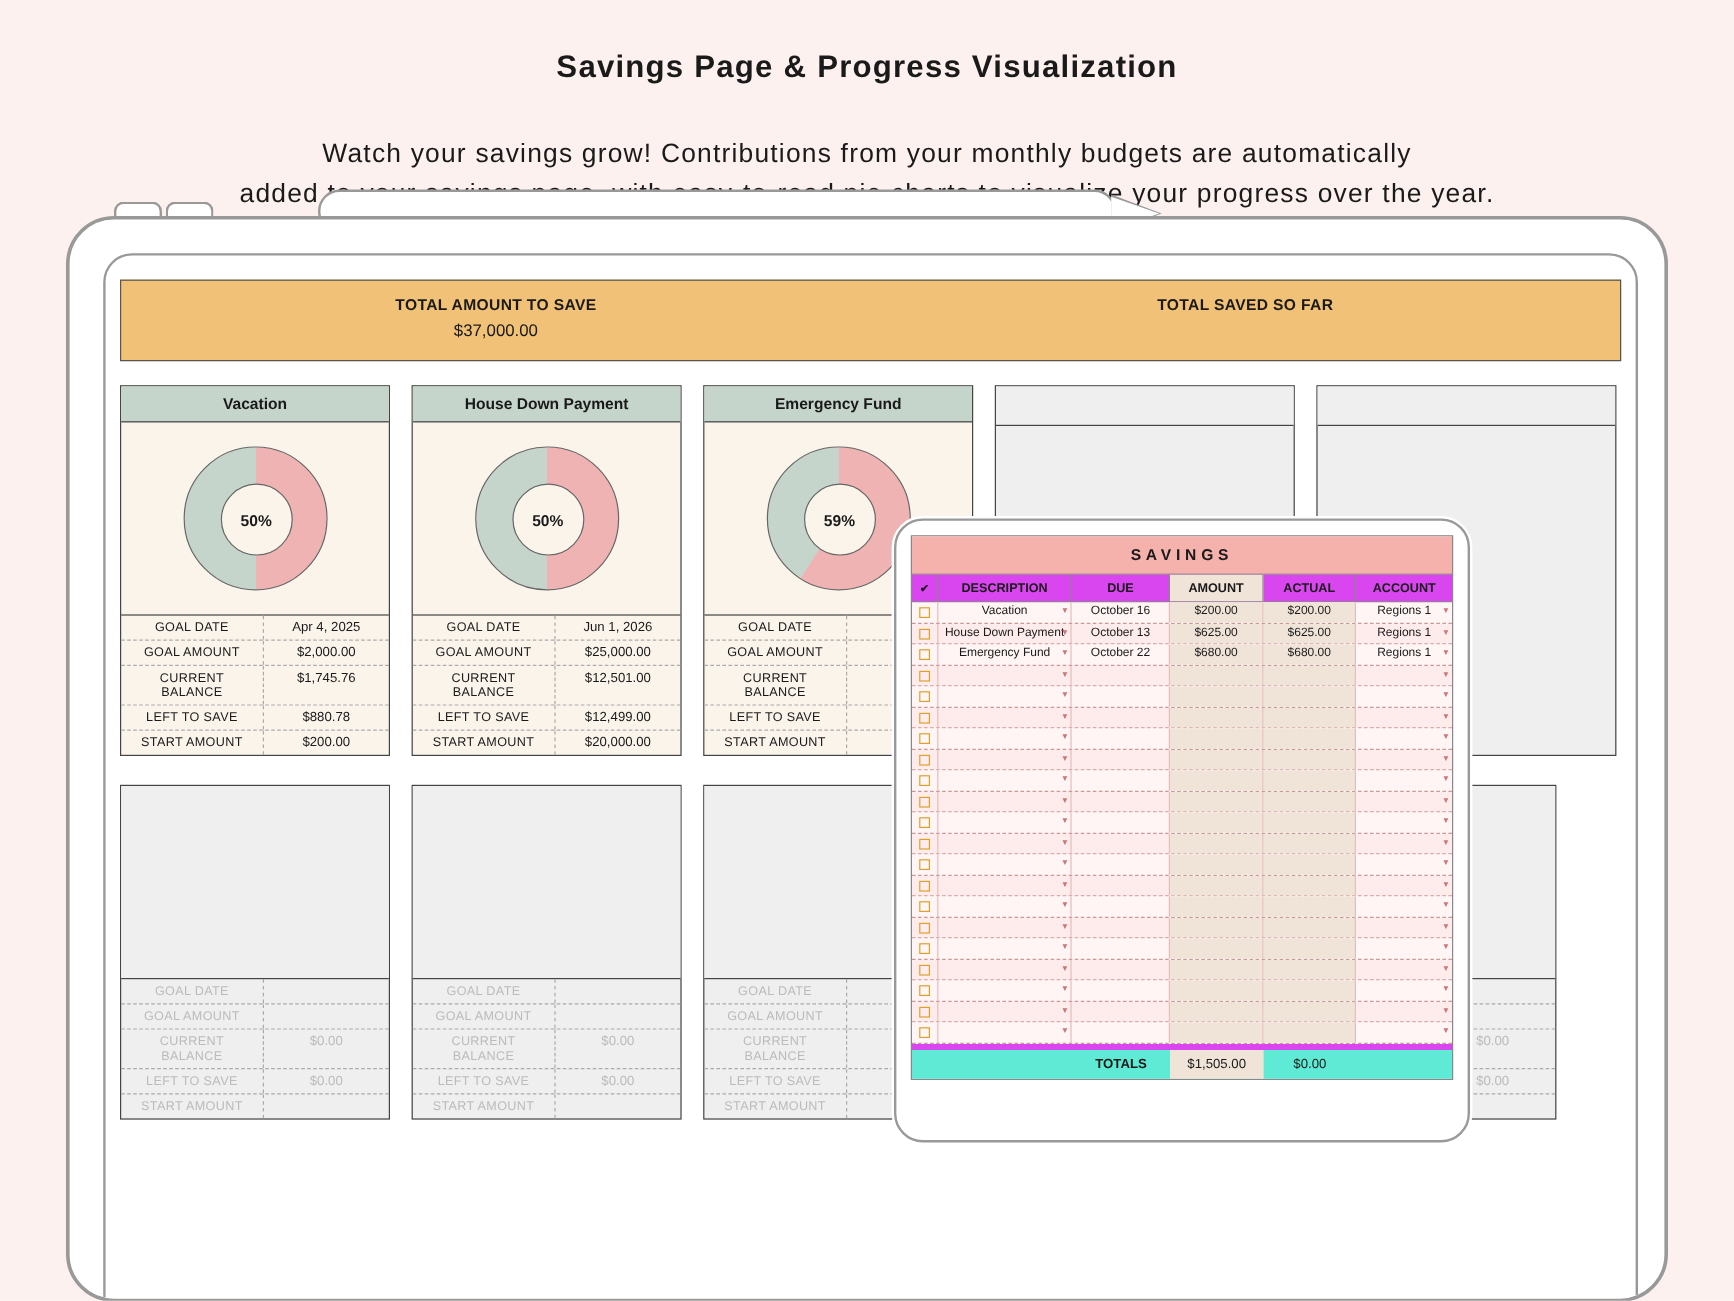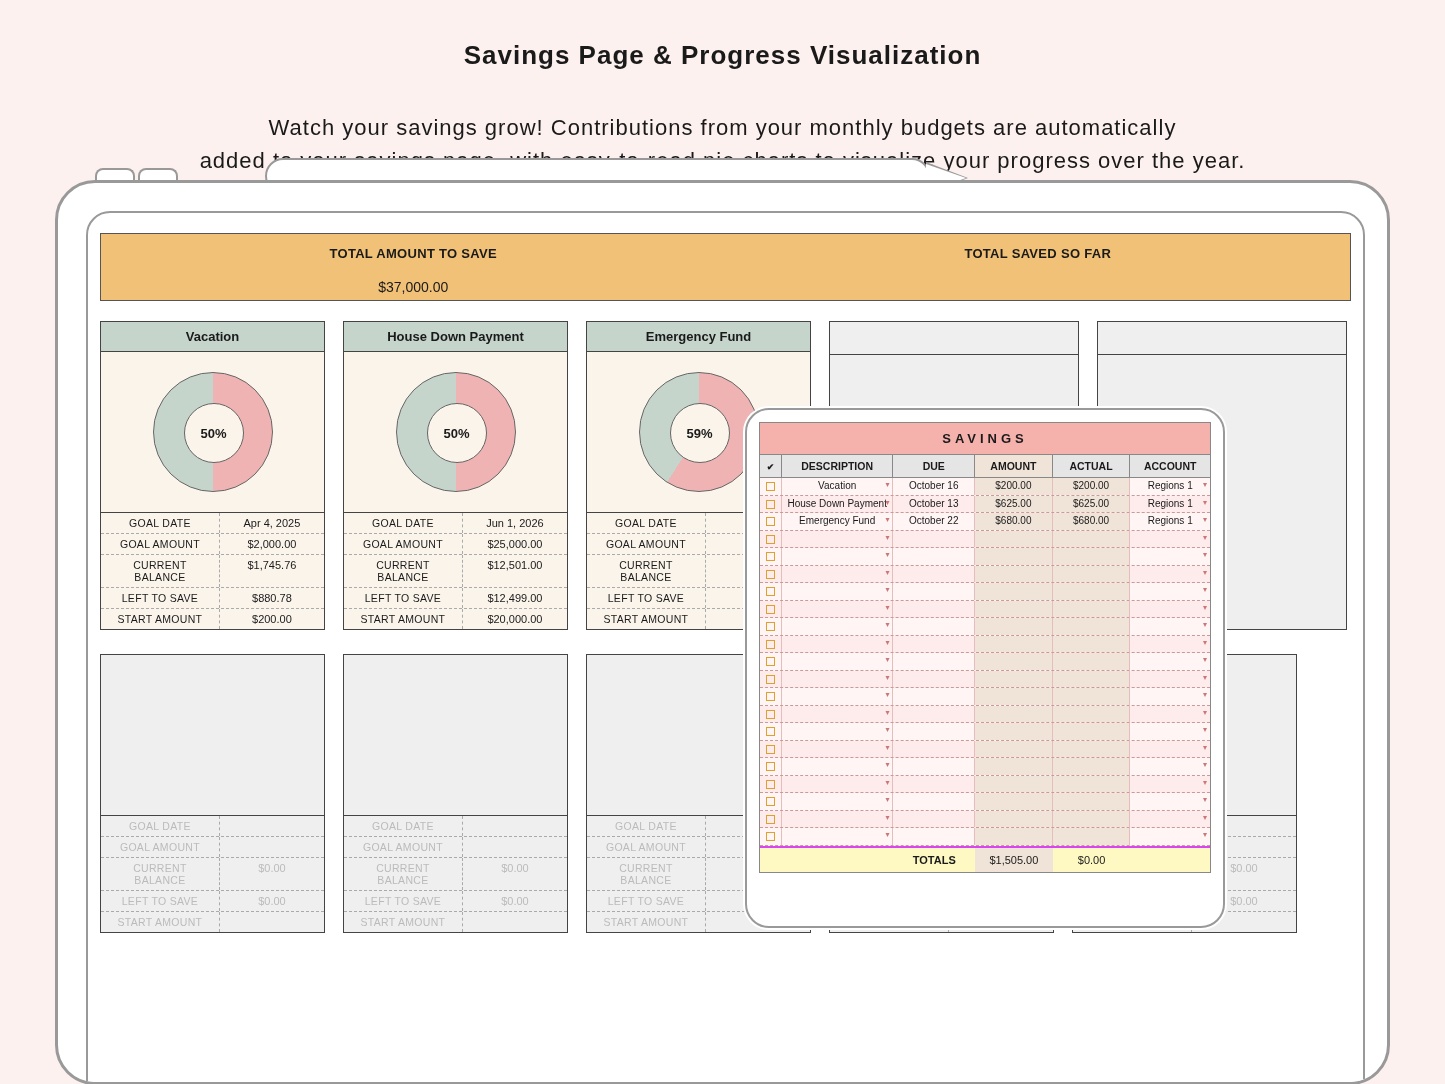--- a/index.html
+++ b/index.html
@@ -66,21 +66,21 @@
 
 .totals-bar {
   margin: 20px 12px 20px 12px;
   background: #f0c176;
   border: 1px solid #555;
   height: 68px;
   display: flex;
 }
 .totals-bar .col { flex: 1; text-align: center; padding-top: 12px; }
 .totals-bar .lbl { font-size: 13px; font-weight: 700; letter-spacing: 0.3px; }
-.totals-bar .val { font-size: 14px; margin-top: 18px; }
+.totals-bar .val { font-size: 14px; margin-top: 6px; }
 
 
 .cards-row { display: flex; gap: 18px; margin: 0 12px; }
 .cards-row + .cards-row { margin-top: 24px; }
 
 .card {
   width: 225px;
   border: 1px solid #444;
   background: #fbf4eb;
   display: flex; flex-direction: column;
@@ -100,32 +100,32 @@
 .stat-table { border-top: 1px solid #444; }
 .stat-row { display:flex; border-bottom: 1px dashed #aaa; }
 .stat-row:last-child { border-bottom: none; }
 .stat-row .k { flex:1.2; font-size:10.5px; padding:4px 6px; text-align:center; font-weight: 500; letter-spacing:0.3px; }
 .stat-row .v { flex:1; font-size:11px; padding:4px 8px; text-align:center; border-left: 1px dashed #aaa; }
 .card.placeholder .stat-row .k, .card.placeholder .stat-row .v { color: #bbb; }
 
 
 .overlay {
   position: absolute;
-  left: 745px; top: 408px;
+  left: 745px; top: 432px;
   width: 480px; height: 520px;
   background: #fff;
   border: 2px solid #999;
   border-radius: 24px;
   padding: 12px;
   box-shadow: 0 0 0 2px #fff;
 }
 .ov-inner { border: 1px solid #888; }
 .ov-title { background: #f5b1ab; font-size: 13px; font-weight: 700; letter-spacing: 4px;
   text-align:center; padding: 8px 0; border-bottom: 1px solid #888; }
-.ov-head { display:flex; background: #e5e5e5; border-bottom: 1px solid #888; }
+.ov-head { display:flex; background: #d946ef; border-bottom: 1px solid #888; }
 .ov-head div { font-size: 10.5px; font-weight:600; text-align:center; padding:5px 0; border-right:1px solid #888; }
 .ov-body .ov-row { display:flex; border-bottom:1px dashed #c99; height: 17.5px; position:relative; }
 .ov-body .ov-row:nth-child(even){ background:#fdeceb; }
 .ov-body .ov-row:nth-child(odd){ background:#fef5f4; }
 .ov-body .ov-row div { font-size:10px; border-right:1px solid #e5bdbd; padding:2px 4px; text-align:center; position:relative;}
 
 .c-chk { width: 22px; text-align:center; }
 .c-desc { width: 112px; }
 .c-due { width: 82px; }
 .c-bud { width: 78px; background: #f0e4d9 !important; }
@@ -134,21 +134,21 @@
 .ov-body .c-bud, .ov-body .c-act { background: #f0e4d9; }
 
 .ov-head .c-chk::after{content:"✔"; font-size:9px;}
 .chkbox { display:inline-block; width:9px; height:9px; border:1.5px solid #e0a030; margin-top:2px;}
 
 .ov-body .c-desc, .ov-body .c-acc { position:relative; }
 .ov-body .c-desc::after, .ov-body .c-acc::after {
   content: "▾"; position:absolute; right:3px; top:2px; color:#c77; font-size:8px;
 }
 
-.ov-total { display:flex; background:#fef9c3; border-top:2px solid #d946ef; }
+.ov-total { display:flex; background:#5eead4; border-top:5px solid #d946ef; }
 .ov-total div { font-size:11px; padding:6px 0; text-align:center; }
 
 </style>
 </head>
 <body>
 
 <div class="heading-block">
   <div class="main-title">Savings Page &amp; Progress Visualization</div>
   <div class="sub-title" style="white-space:pre-line;">Watch your savings grow! Contributions from your monthly budgets are automatically
 added to your savings page, with easy-to-read pie charts to visualize your progress over the year.</div>

